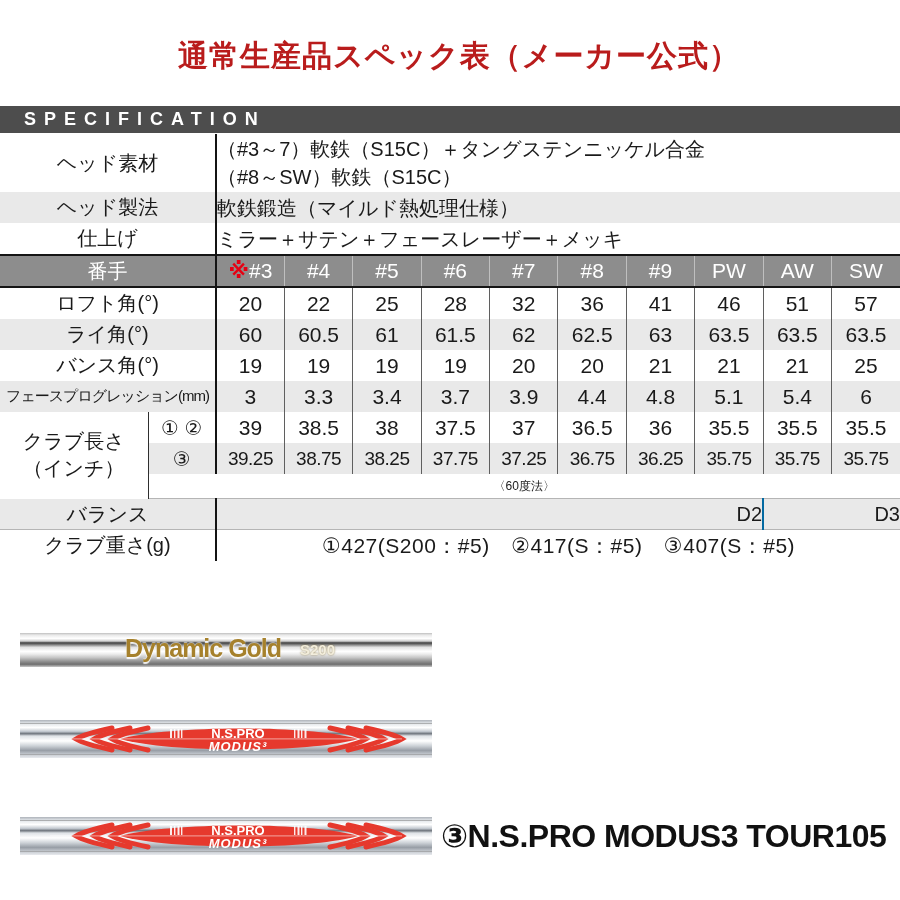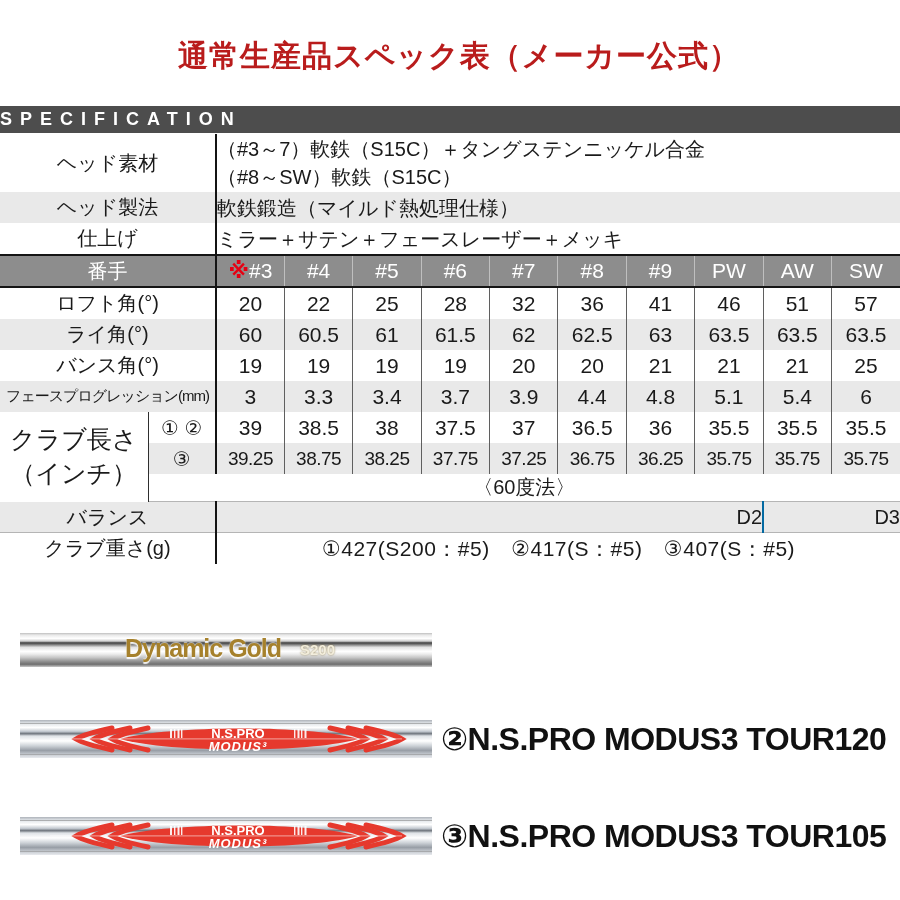--- a/index.html
+++ b/index.html
@@ -8,21 +8,21 @@
     font-family:"Liberation Sans","DejaVu Sans",sans-serif;color:#1a1a1a;
     overflow:hidden;
   }
   .title{
     position:absolute;top:36px;left:0;width:900px;text-align:center;
     font-size:30px;font-weight:bold;letter-spacing:1px;color:#b91c1c;padding-left:9px;
   }
   .specbar{
     position:absolute;top:106px;left:0;width:900px;height:27px;box-sizing:border-box;
     background:#4d4d4d;color:#ffffff;font-weight:bold;font-size:18px;
-    letter-spacing:8px;line-height:27px;padding-left:0;
+    letter-spacing:8px;line-height:27px;padding-left:24px;
   }
   table.spec{
     position:absolute;top:134px;left:0;width:900px;
     border-collapse:collapse;table-layout:fixed;
   }
   table.spec td{padding:0;overflow:hidden;white-space:nowrap;vertical-align:middle;}
   tr.info td{height:31px;}
   tr.info.tall td{height:58px;}
   td.label{border-right:2px solid #141414;text-align:center;font-size:20px;}
   td.label.small{font-size:15px;letter-spacing:-1px;}
@@ -31,27 +31,27 @@
   td.data{text-align:center;font-size:21px;border-left:1px solid #5f5f5f;height:31px;}
   td.data.first{border-left:none;}
   td.data.small{font-size:19px;letter-spacing:-0.5px;}
   tr.clubs td{
     background:#8d8d8d;color:#ffffff;
     border-top:2px solid #151515;border-bottom:2px solid #151515;height:30px;
   }
   tr.clubs td.data{border-left:1px solid #bfbfbf;}
   .red{color:#e60012;font-weight:bold;}
   td.lenlabel{
-    border-right:1px solid #2e2e2e;text-align:center;font-size:25px;
+    border-right:1px solid #2e2e2e;text-align:center;font-size:20px;
     line-height:1.35;background:#ffffff;white-space:normal;
   }
   td.sub{border-right:2px solid #141414;text-align:center;font-size:20px;height:31px;}
   td.note{
     border-left:1px solid #2e2e2e;border-bottom:1px solid #b5b5b5;
-    text-align:center;font-size:20px;height:24px;
+    text-align:center;font-size:12px;height:24px;
   }
   tr.balrow td{border-bottom:1px solid #b5b5b5;height:30px;}
   td.bal{text-align:right;font-size:20px;}
   td.bal-sep{border-left:2px solid #0369a1;}
   td.wval{text-align:center;font-size:21px;height:31px;letter-spacing:0.5px;margin-left:14px;}
   tr.weightrow td{height:31px;}
 
   .shaft-row{position:absolute;left:20px;display:flex;align-items:center;}
   .shaft-row .graphic{position:relative;width:412px;flex:0 0 412px;}
   .shaft-label{
@@ -265,21 +265,20 @@
           <rect x="161" y="9" width="1.4" height="9"></rect>
         <rect x="274" y="9" width="1.4" height="9"></rect>
           <rect x="277.5" y="9" width="2" height="9"></rect>
         <rect x="281" y="9" width="1.4" height="9"></rect>
           <rect x="284.5" y="9" width="2" height="9"></rect>
       </g>
       <text x="218" y="17.5" text-anchor="middle" font-size="13" font-weight="bold" font-family="Liberation Sans, DejaVu Sans, sans-serif" fill="#ffffff">N.S.PRO</text>
       <text x="218" y="31" text-anchor="middle" font-size="13" font-weight="bold" font-style="italic" letter-spacing="1" font-family="Liberation Sans, DejaVu Sans, sans-serif" fill="#ffffff">MODUS³</text>
     </svg>
   </div>
-  <div class="shaft-label">②N.S.PRO MODUS3 TOUR120</div>
 </div>
 
 <div class="shaft-row" style="top:815px;height:42px;">
   <div class="graphic">
     <svg class="modus" width="412" height="38" viewBox="0 0 412 38">
       <defs>
         <linearGradient id="chrome-b" x1="0" y1="0" x2="0" y2="1">
           <stop offset="0" stop-color="#aeb3ba"></stop>
             <stop offset="0.08" stop-color="#dfe3e7"></stop>
           <stop offset="0.2" stop-color="#ffffff"></stop>

